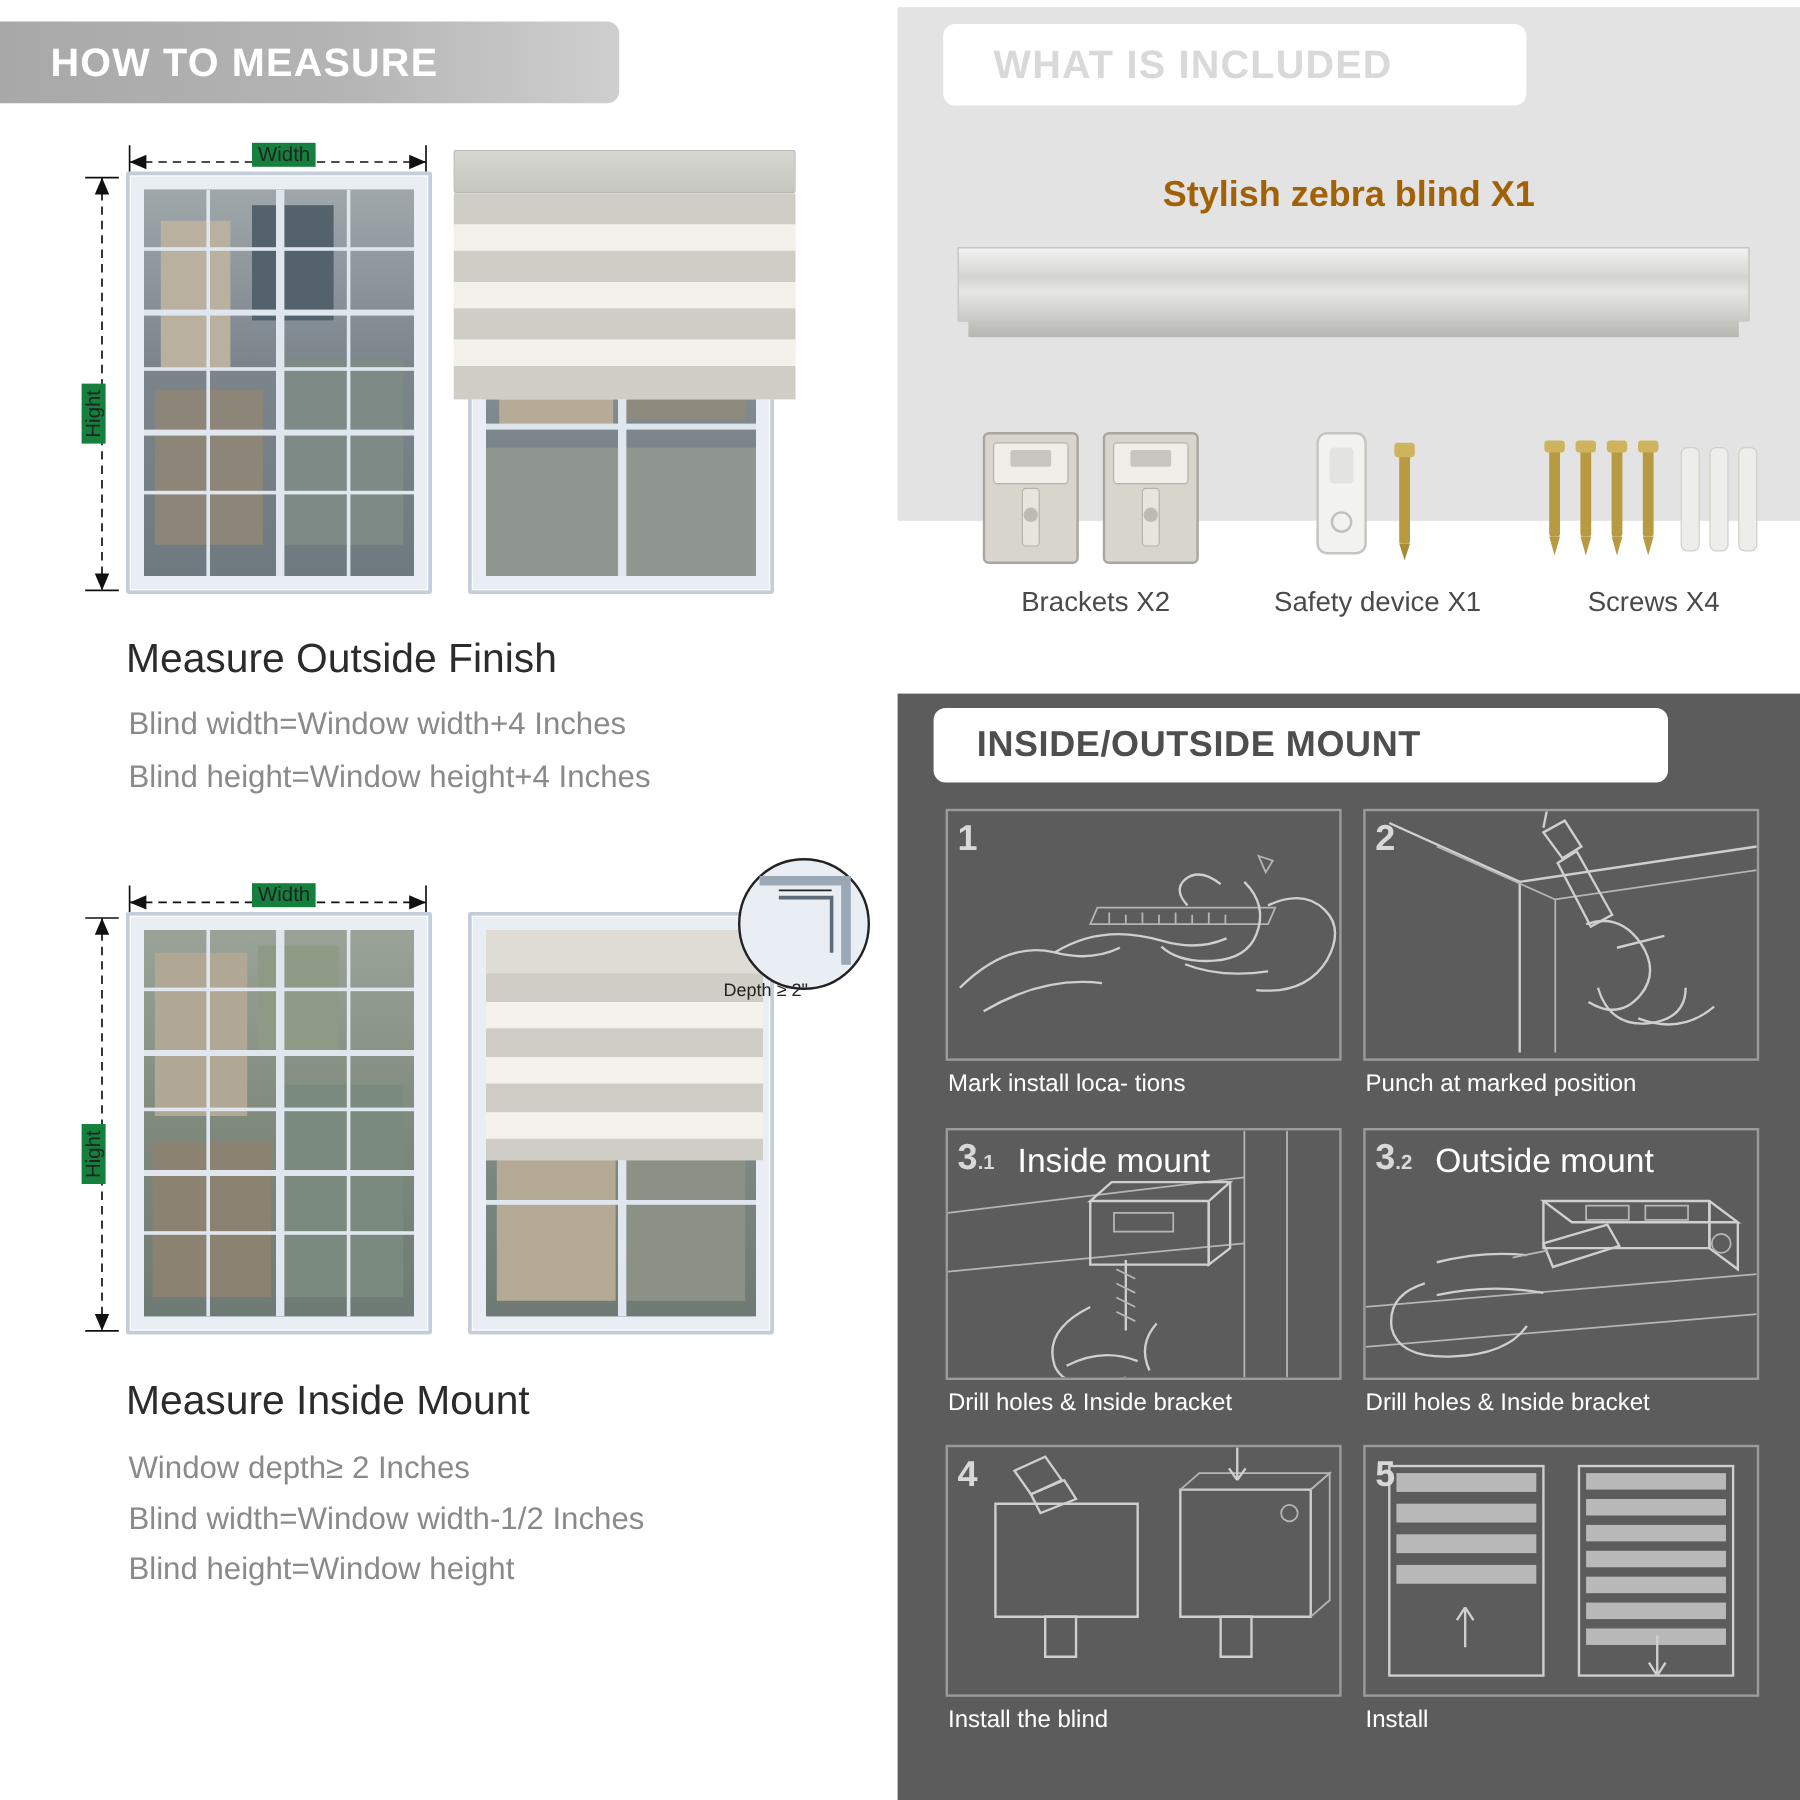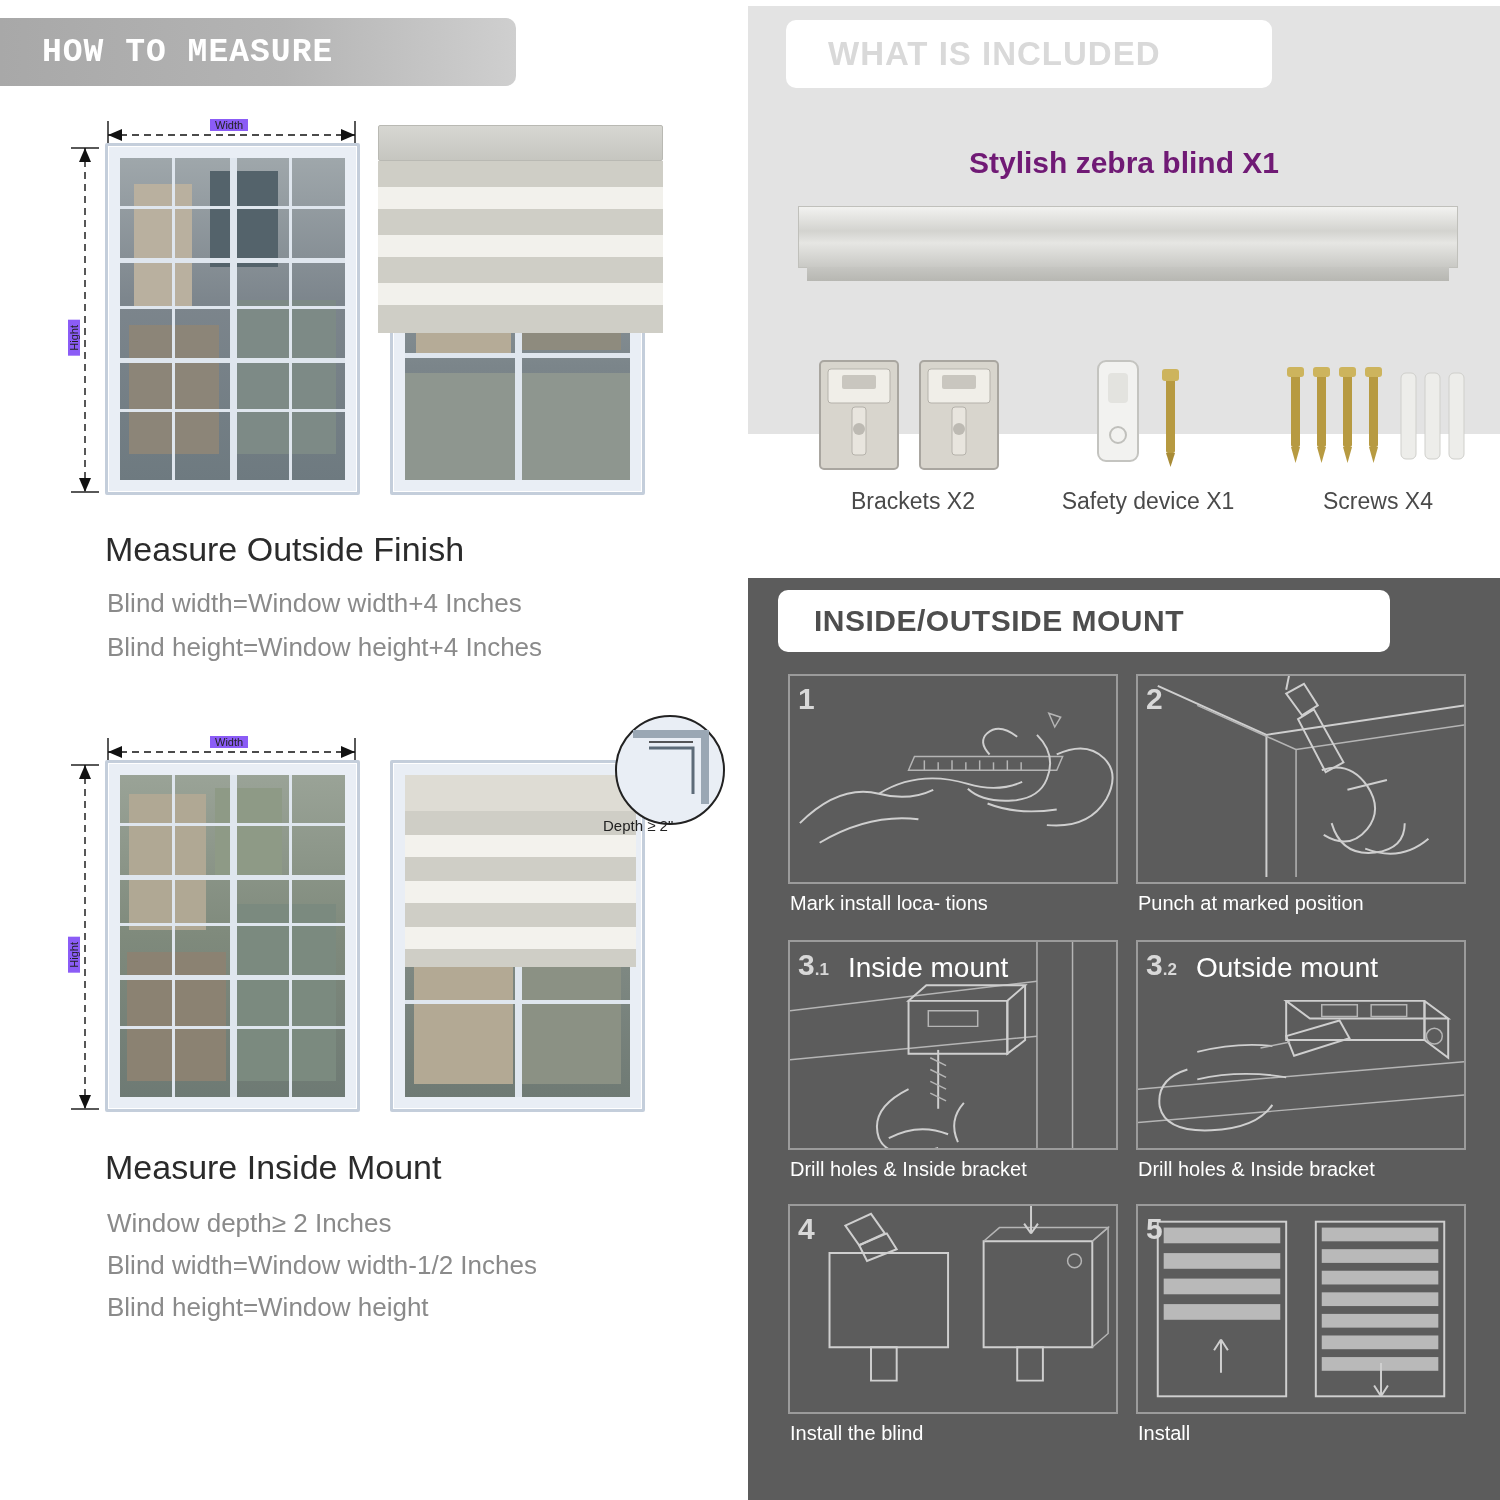--- a/index.html
+++ b/index.html
@@ -13,27 +13,27 @@
   
   .left-col {
     position: absolute; left: 0; top: 0; width: 742px; height: 1500px;
     background: #ffffff;
   }
   .hdr-measure {
     position: absolute; left: 0; top: 18px; width: 516px; height: 68px;
     background: linear-gradient(to right, #a8a8a8 0%, #b4b4b4 55%, #cfcfcf 100%);
     border-radius: 0 10px 10px 0;
     display: flex; align-items: center; padding-left: 42px;
-    color: #ffffff; font-size: 33px; font-weight: bold; letter-spacing: 1px; font-family: Liberation Mono, monospace;
+    color: #ffffff; font-size: 33px; font-weight: bold; letter-spacing: 1px;
   }
 
   
   .diagram { position: absolute; }
   .dim-label {
-    position: absolute; font-size: 11px; color: #222; background: #8b5cf6;
+    position: absolute; font-size: 17px; color: #222; background: #15803d;
     padding: 0 5px;
   }
   .win-frame {
     position: absolute; background: #e9eef5;
     border: 3px solid #c4cedb; border-radius: 2px;
     box-shadow: 0 0 0 1px #fff inset;
   }
   .win-glass { position: absolute; overflow: hidden; background: #8d9aa4; }
   .pane-grid {
     position: absolute; left:0; top:0; right:0; bottom:0;
@@ -66,21 +66,21 @@
     background: #e3e3e3;
   }
   .hdr-included {
     position: absolute; left: 38px; top: 14px; width: 486px; height: 68px;
     background: #ffffff; border-radius: 10px;
     display: flex; align-items: center; padding-left: 42px;
     color: #d9d9d9; font-size: 33px; font-weight: bold; letter-spacing: 1px;
   }
   .incl-title {
     position: absolute; width: 100%; top: 140px; text-align: center;
-    font-size: 30px; color: #701a75; font-weight: bold;
+    font-size: 30px; color: #a16207; font-weight: bold;
   }
   .headrail {
     position: absolute; left: 50px; top: 200px; width: 660px; height: 62px;
     background: linear-gradient(#f2f2f0, #d3d3cf 40%, #e6e6e3 60%, #c9c9c5);
     border: 1px solid #c0c0bb;
   }
   .headrail:after {
     content: ""; position: absolute; left: 8px; right: 8px; bottom: -14px;
     height: 14px; background: linear-gradient(#c6c6c2, #b7b7b2);
   }

